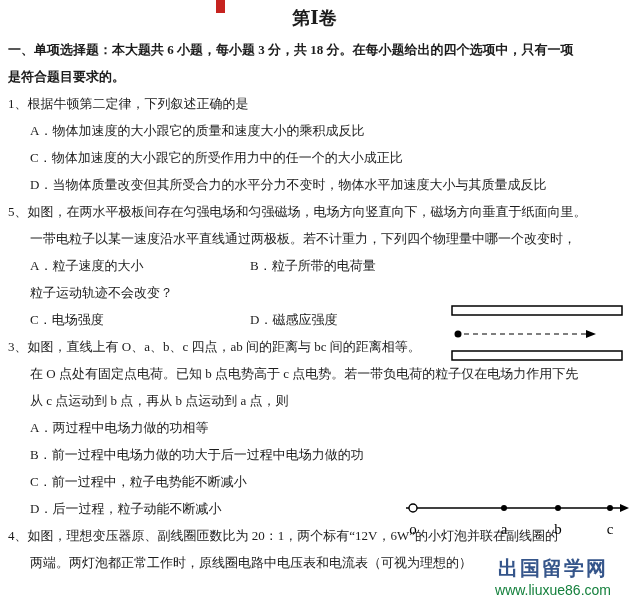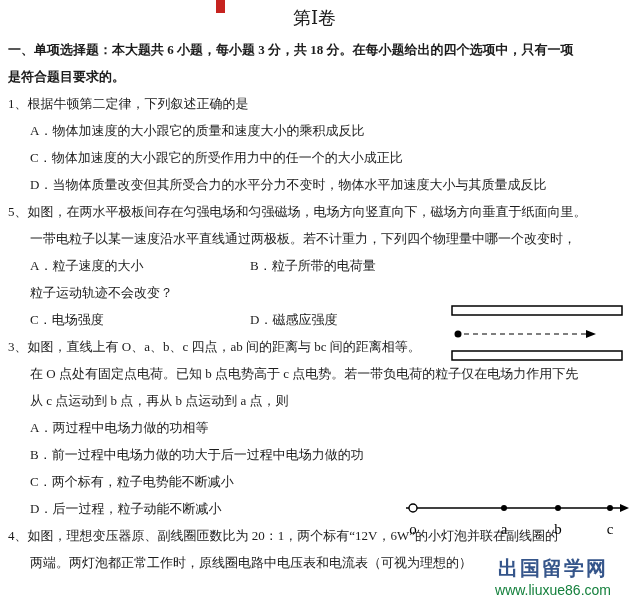--- a/index.html
+++ b/index.html
@@ -3,21 +3,21 @@
 <meta charset="utf-8">
 <style>
   html,body { margin:0; padding:0; }
   body {
     width:629px; height:607px; background:#ffffff; position:relative; overflow:hidden;
     font-family:"Liberation Serif","DejaVu Serif",serif;
     color:#1c1c1c; font-size:13px;
   }
   .page { padding:4px 8px 0 8px; position:relative; }
   .redmark { position:absolute; left:216px; top:0; width:9px; height:13px; background:#c6231f; }
-  .title { text-align:center; font-weight:normal; font-size:18px; margin:2px 0 6px 0; }
+  .title { text-align:center; font-weight:bold; font-size:18px; margin:2px 0 6px 0; }
   .line { line-height:27px; white-space:nowrap; }
   .intro .line { font-weight:bold; }
   .opt { padding-left:22px; }
   .optrow { display:flex; padding-left:22px; }
   .optrow .cell-a { width:220px; }
   .fig { position:absolute; }
   #fig2 { left:450px; top:304px; }
   #fig3 { left:400px; top:490px; }
   .watermark {
     position:absolute; right:0; bottom:0; width:152px; height:52px;
@@ -66,21 +66,21 @@
       <span>D．磁感应强度</span>
     </div>
   </div>
 
   <div>
     <div class="line">3、如图，直线上有 O、a、b、c 四点，ab 间的距离与 bc 间的距离相等。</div>
     <div class="line opt">在 O 点处有固定点电荷。已知 b 点电势高于 c 点电势。若一带负电荷的粒子仅在电场力作用下先</div>
     <div class="line opt">从 c 点运动到 b 点，再从 b 点运动到 a 点，则</div>
     <div class="line opt">A．两过程中电场力做的功相等</div>
     <div class="line opt">B．前一过程中电场力做的功大于后一过程中电场力做的功</div>
-    <div class="line opt">C．两个标有，粒子电势能不断减小</div>
+    <div class="line opt">C．前一过程中，粒子电势能不断减小</div>
     <div class="line opt">D．后一过程，粒子动能不断减小</div>
   </div>
 
   <div>
     <div class="line">4、如图，理想变压器原、副线圈匝数比为 20：1，两个标有“12V，6W”的小灯泡并联在副线圈的</div>
     <div class="line opt">两端。两灯泡都正常工作时，原线圈电路中电压表和电流表（可视为理想的）</div>
   </div>
 </div>
 
 <div id="fig2" class="fig">

